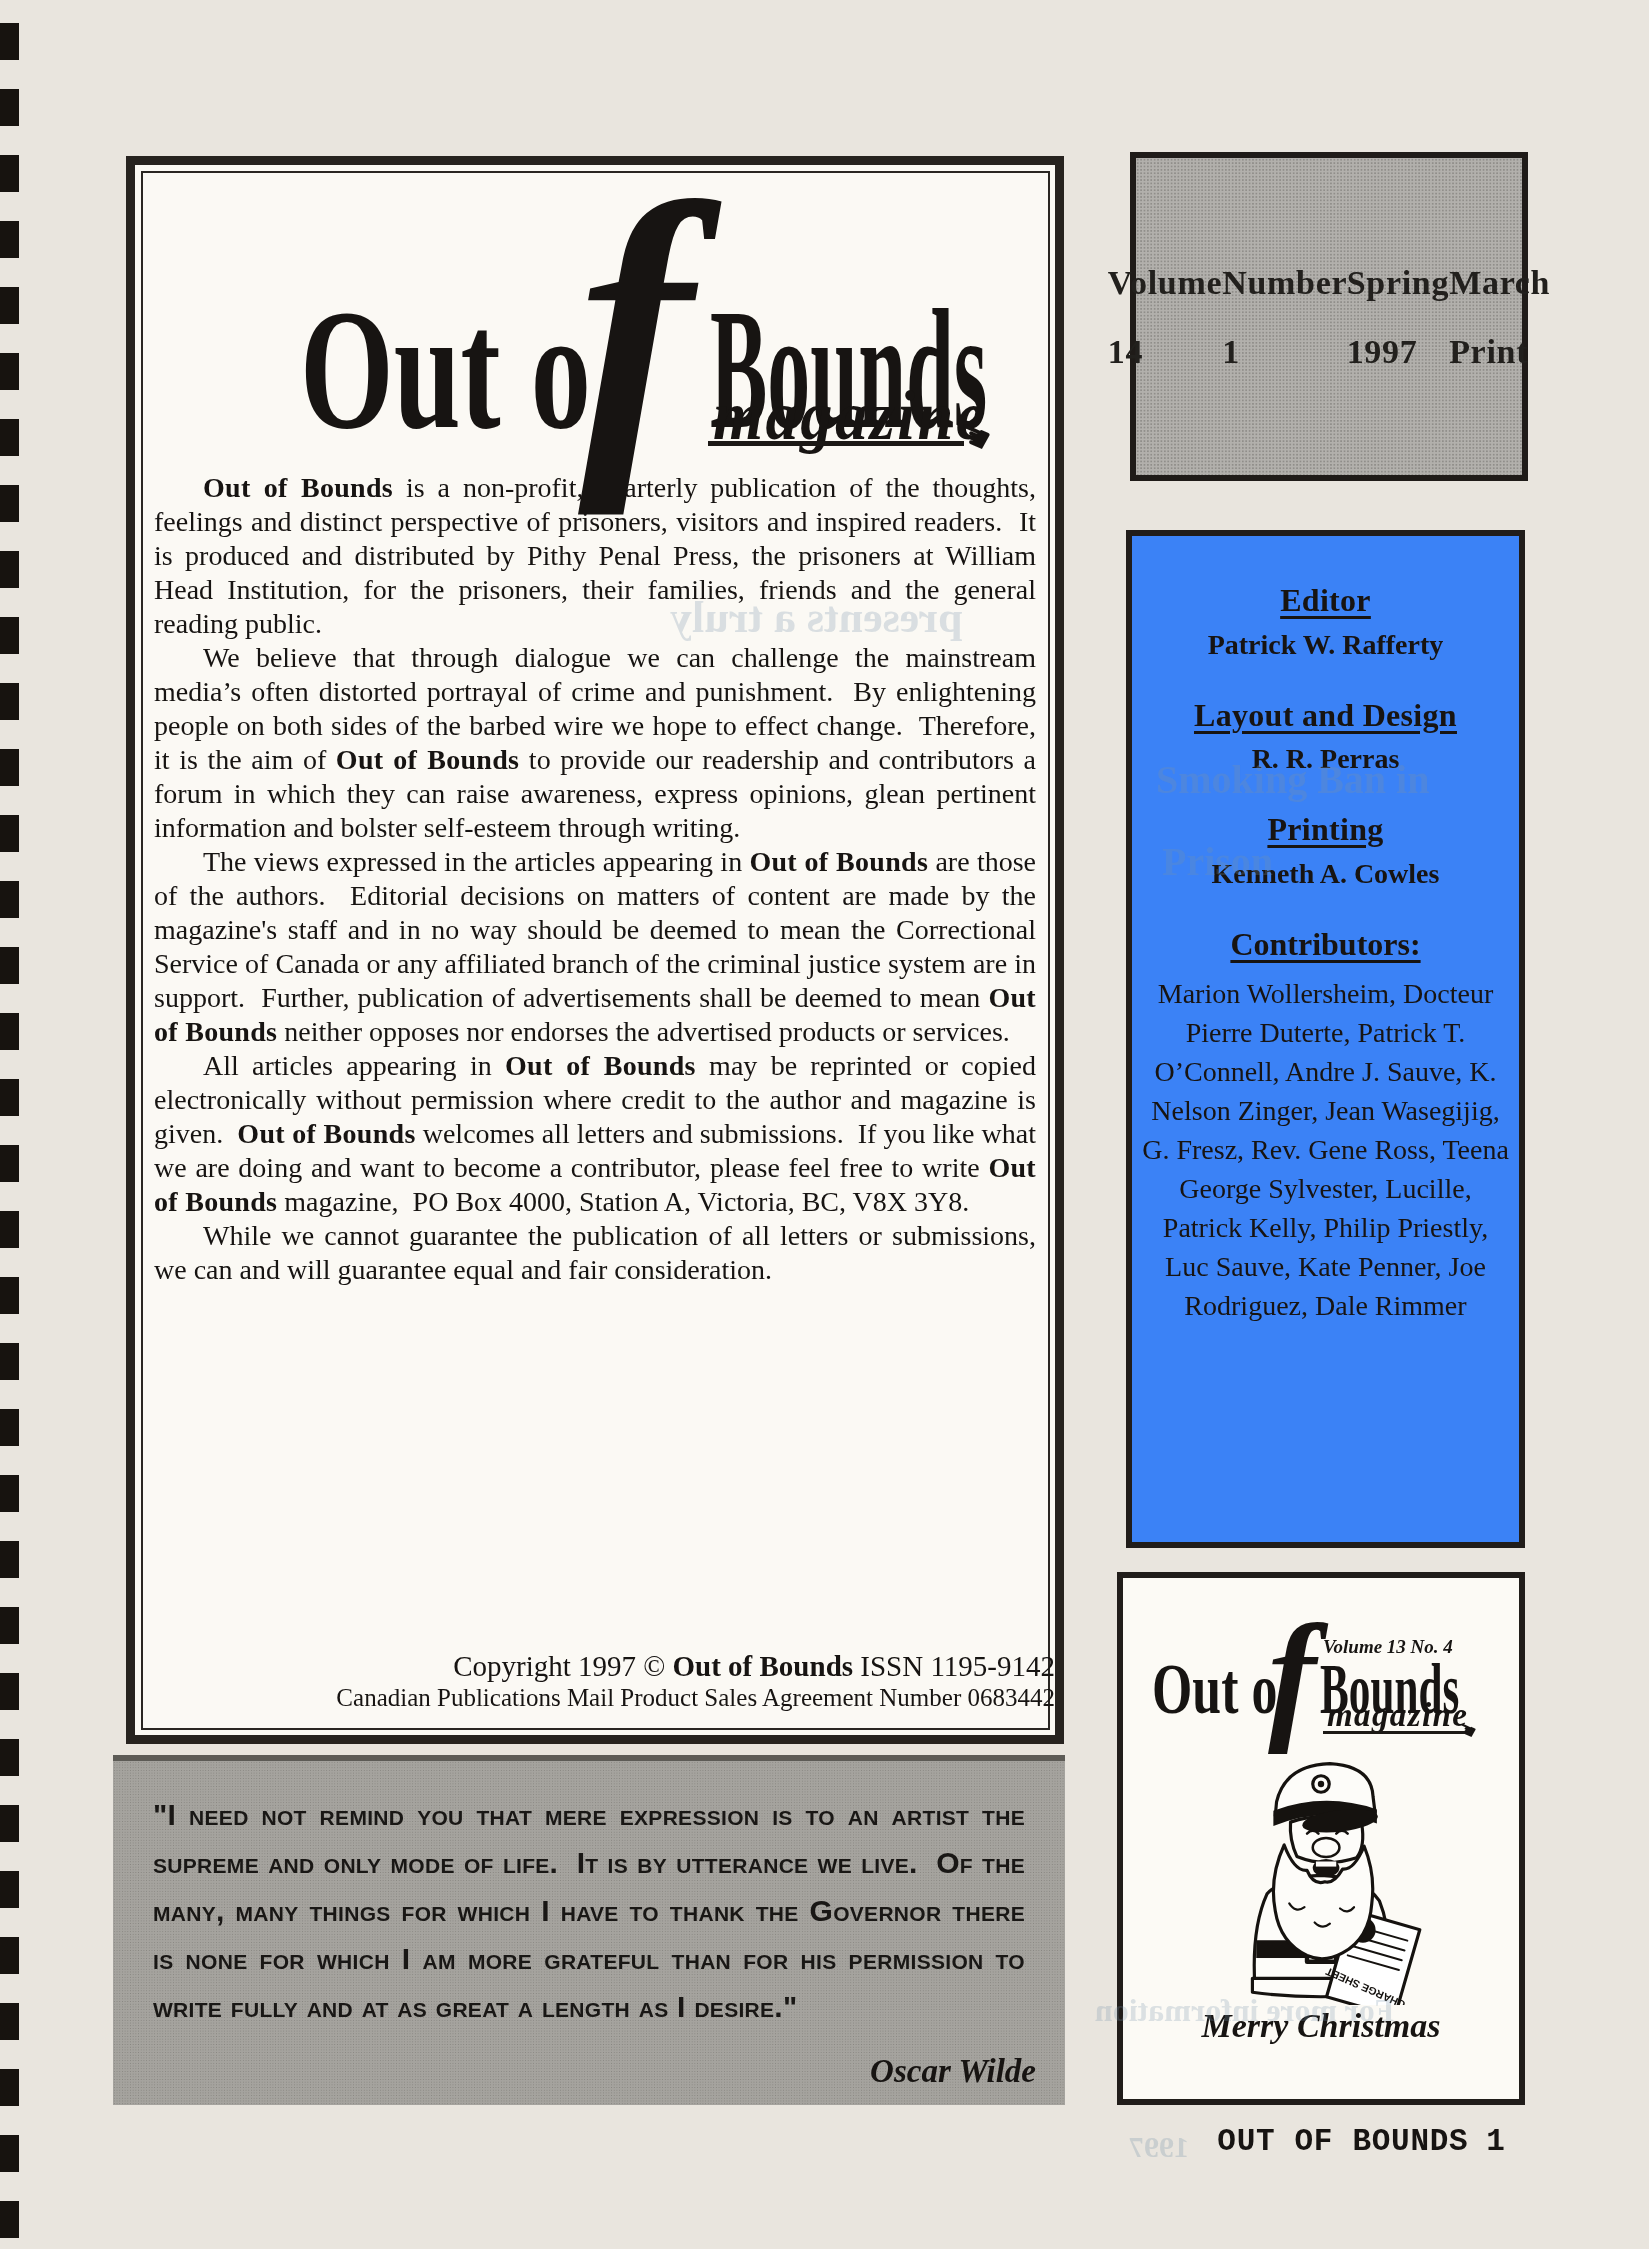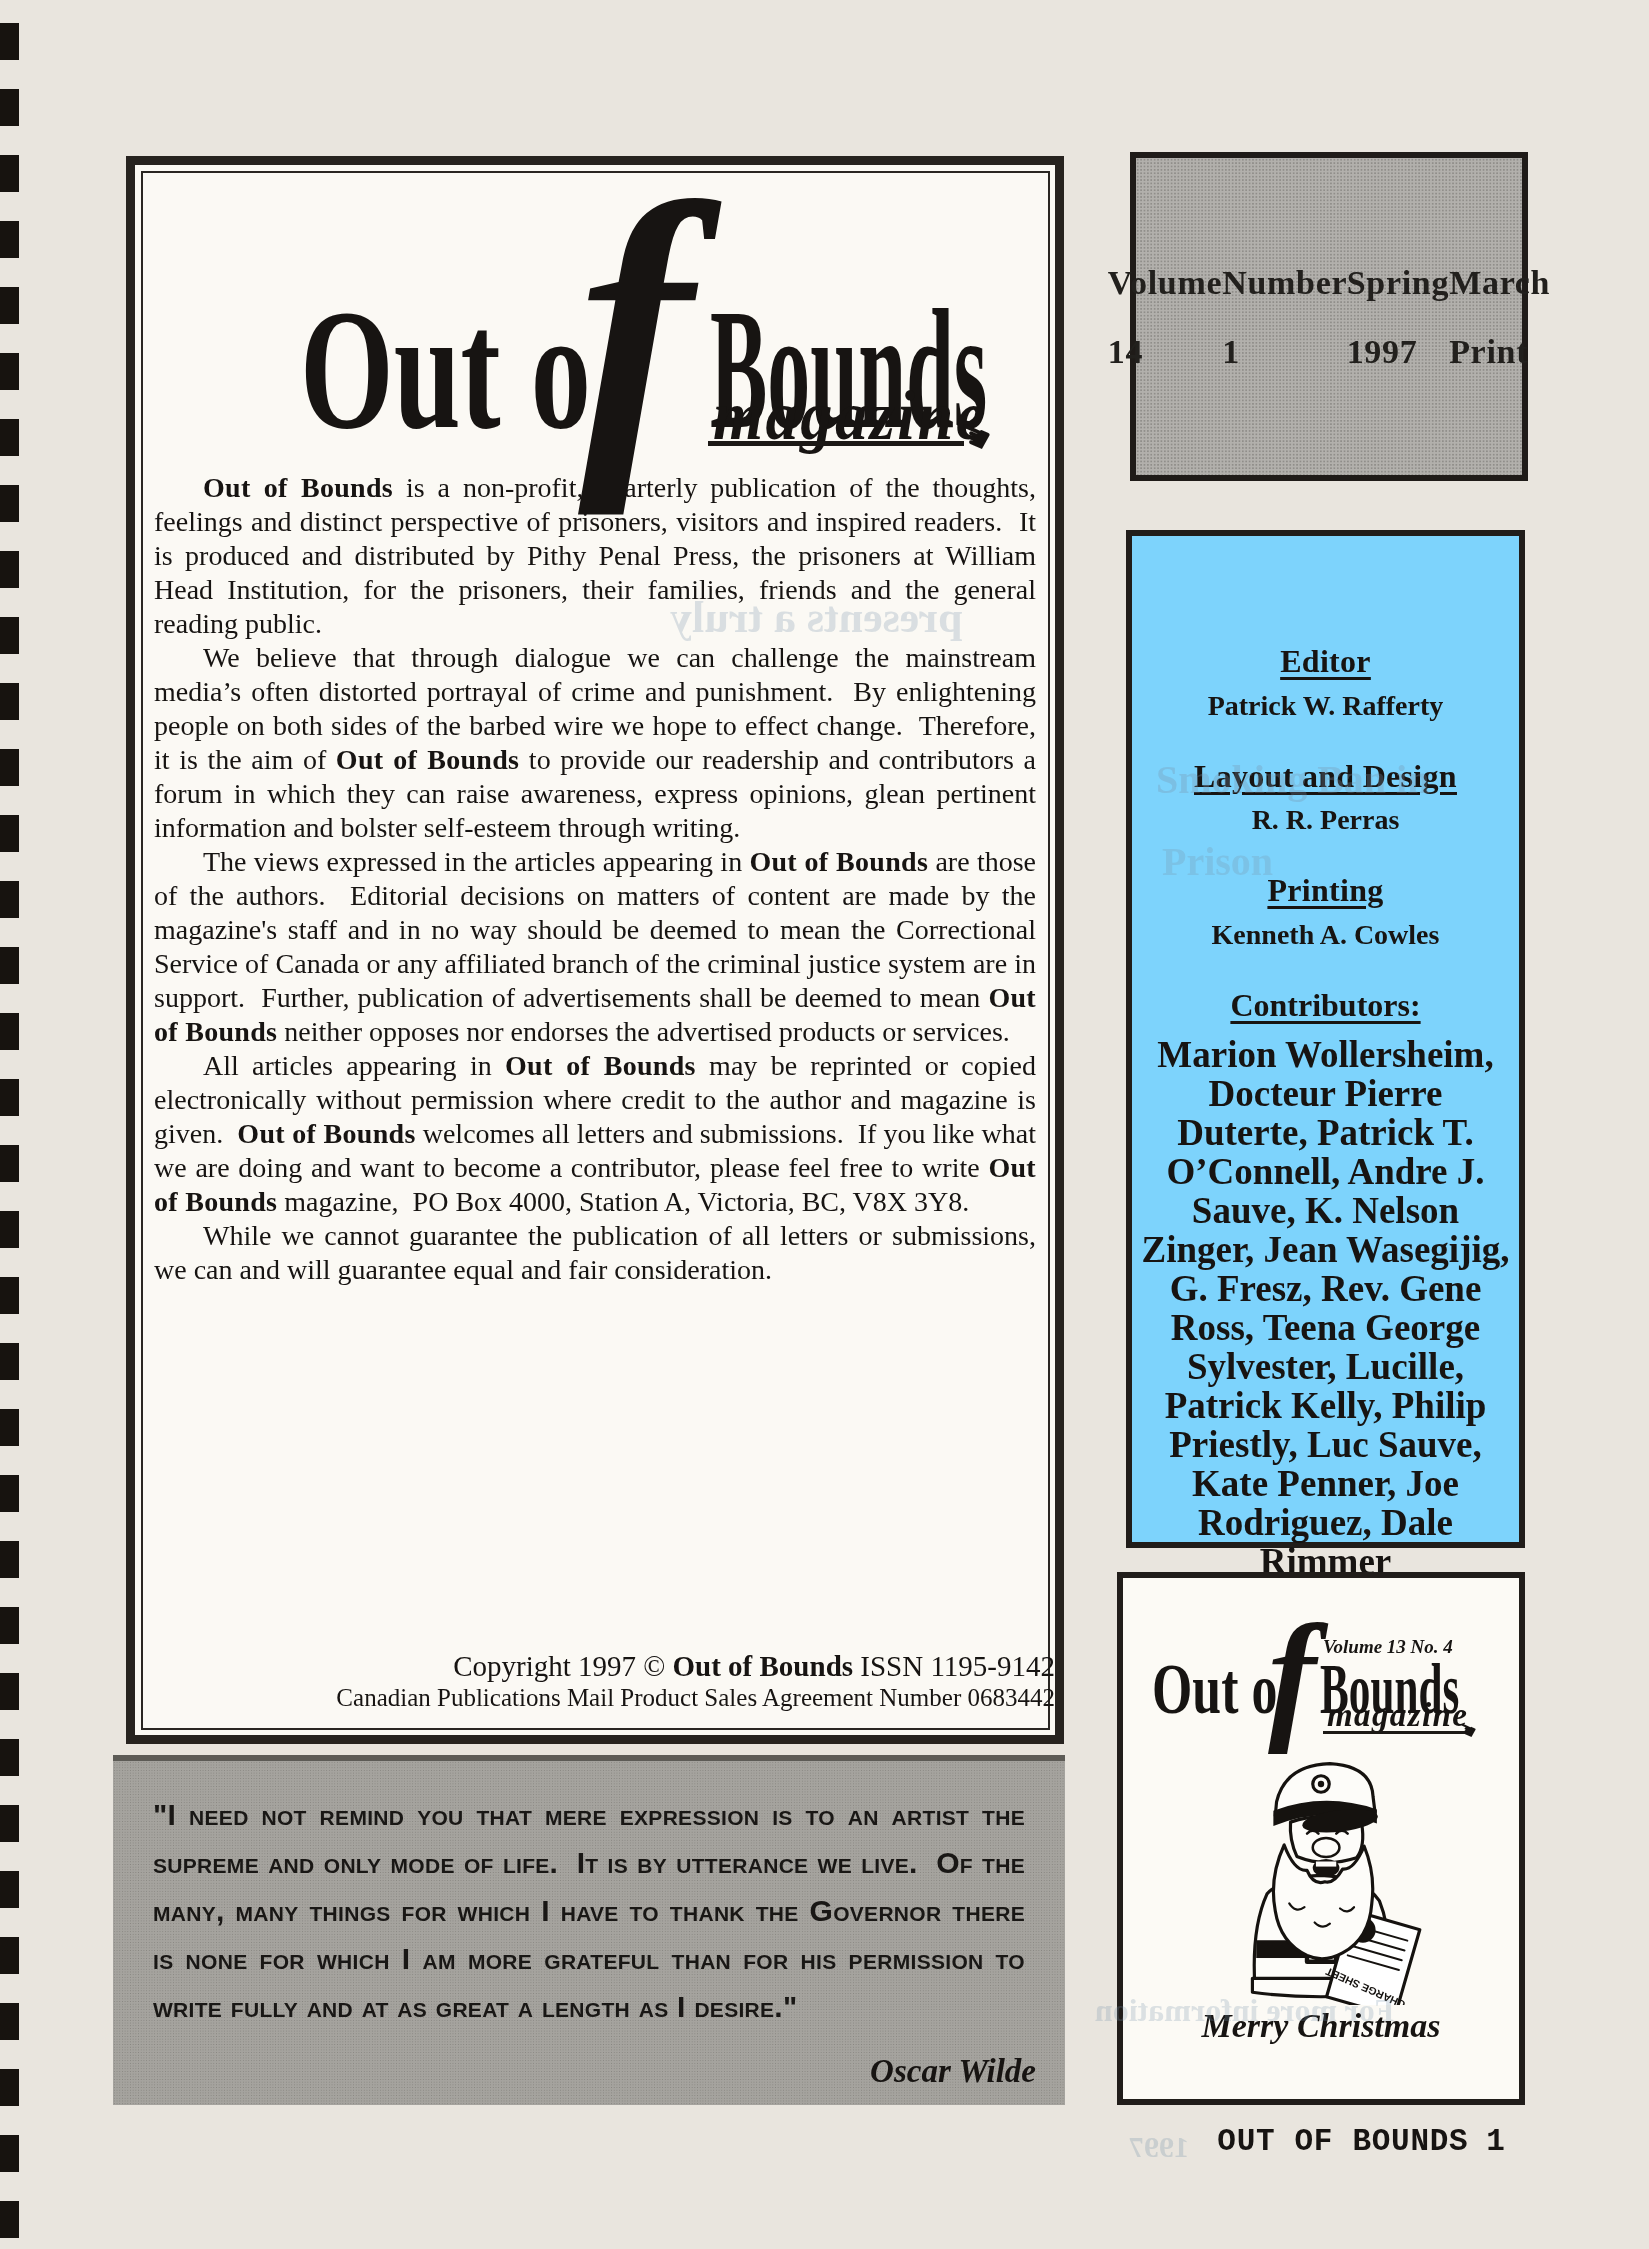--- a/index.html
+++ b/index.html
@@ -28,28 +28,28 @@
   .copy-line1{font-size:29px;white-space:pre-wrap;}
   .copy-line2{font-size:25px;margin-top:1px;}
   
   .issue-box{position:absolute;left:1130px;top:152px;width:398px;height:329px;box-sizing:border-box;
     border:6.8px solid #1f1b18;background-color:#b2b0ac;
     background-image:radial-gradient(#908e8a 0.8px,rgba(0,0,0,0) 0.9px);background-size:3.4px 3.4px;
     display:flex;flex-direction:row;justify-content:center;align-items:center;}
   .issue-line{font-weight:bold;font-size:34px;line-height:69px;color:#22201d;letter-spacing:0.7px;}
   
   .staff-box{position:absolute;left:1126px;top:530px;width:399px;height:1018px;box-sizing:border-box;
-    border:6.2px solid #211d1a;background:#7dd3fc;text-align:center;padding-top:107px;}
+    border:6.2px solid #211d1a;background:#3b82f6;text-align:center;padding-top:46px;}
   .staff-title{font-size:32px;font-weight:bold;text-decoration:underline;
     text-decoration-thickness:3.4px;text-underline-offset:4.8px;letter-spacing:0.3px;}
   .staff-name{font-size:28px;font-weight:bold;margin-top:9.6px;}
   .staff-section{margin-bottom:36px;}
   .contrib-title{font-size:32px;font-weight:bold;text-decoration:underline;
     text-decoration-thickness:3.4px;text-underline-offset:4.8px;margin-bottom:11px;}
-  .contrib-list{font-size:37px;font-weight:bold;line-height:39px;padding:0 6.8px;}
+  .contrib-list{font-size:28px;font-weight:normal;line-height:39px;padding:0 6.8px;}
   
   .cover-box{position:absolute;left:1117px;top:1572px;width:408px;height:533px;box-sizing:border-box;
     border:6.2px solid #211d1a;background:#fcfaf5;}
   .mini-logo{position:relative;height:154px;margin-top:18px;}
   .ml-outo{left:29px;top:57px;font-size:72px;transform:scaleX(.72);}
   .ml-f{position:absolute;left:145px;top:5.5px;font-size:145px;line-height:1;font-style:italic;font-weight:bold;}
   .ml-vol{position:absolute;left:200px;top:40px;font-size:19px;font-weight:bold;font-style:italic;}
   .ml-bounds{left:197px;top:57px;font-size:72px;transform:scaleX(.60);}
   .ml-magazine{position:absolute;left:204px;top:103px;font-size:33px;font-style:italic;font-weight:bold;
     letter-spacing:1.4px;line-height:1;}

